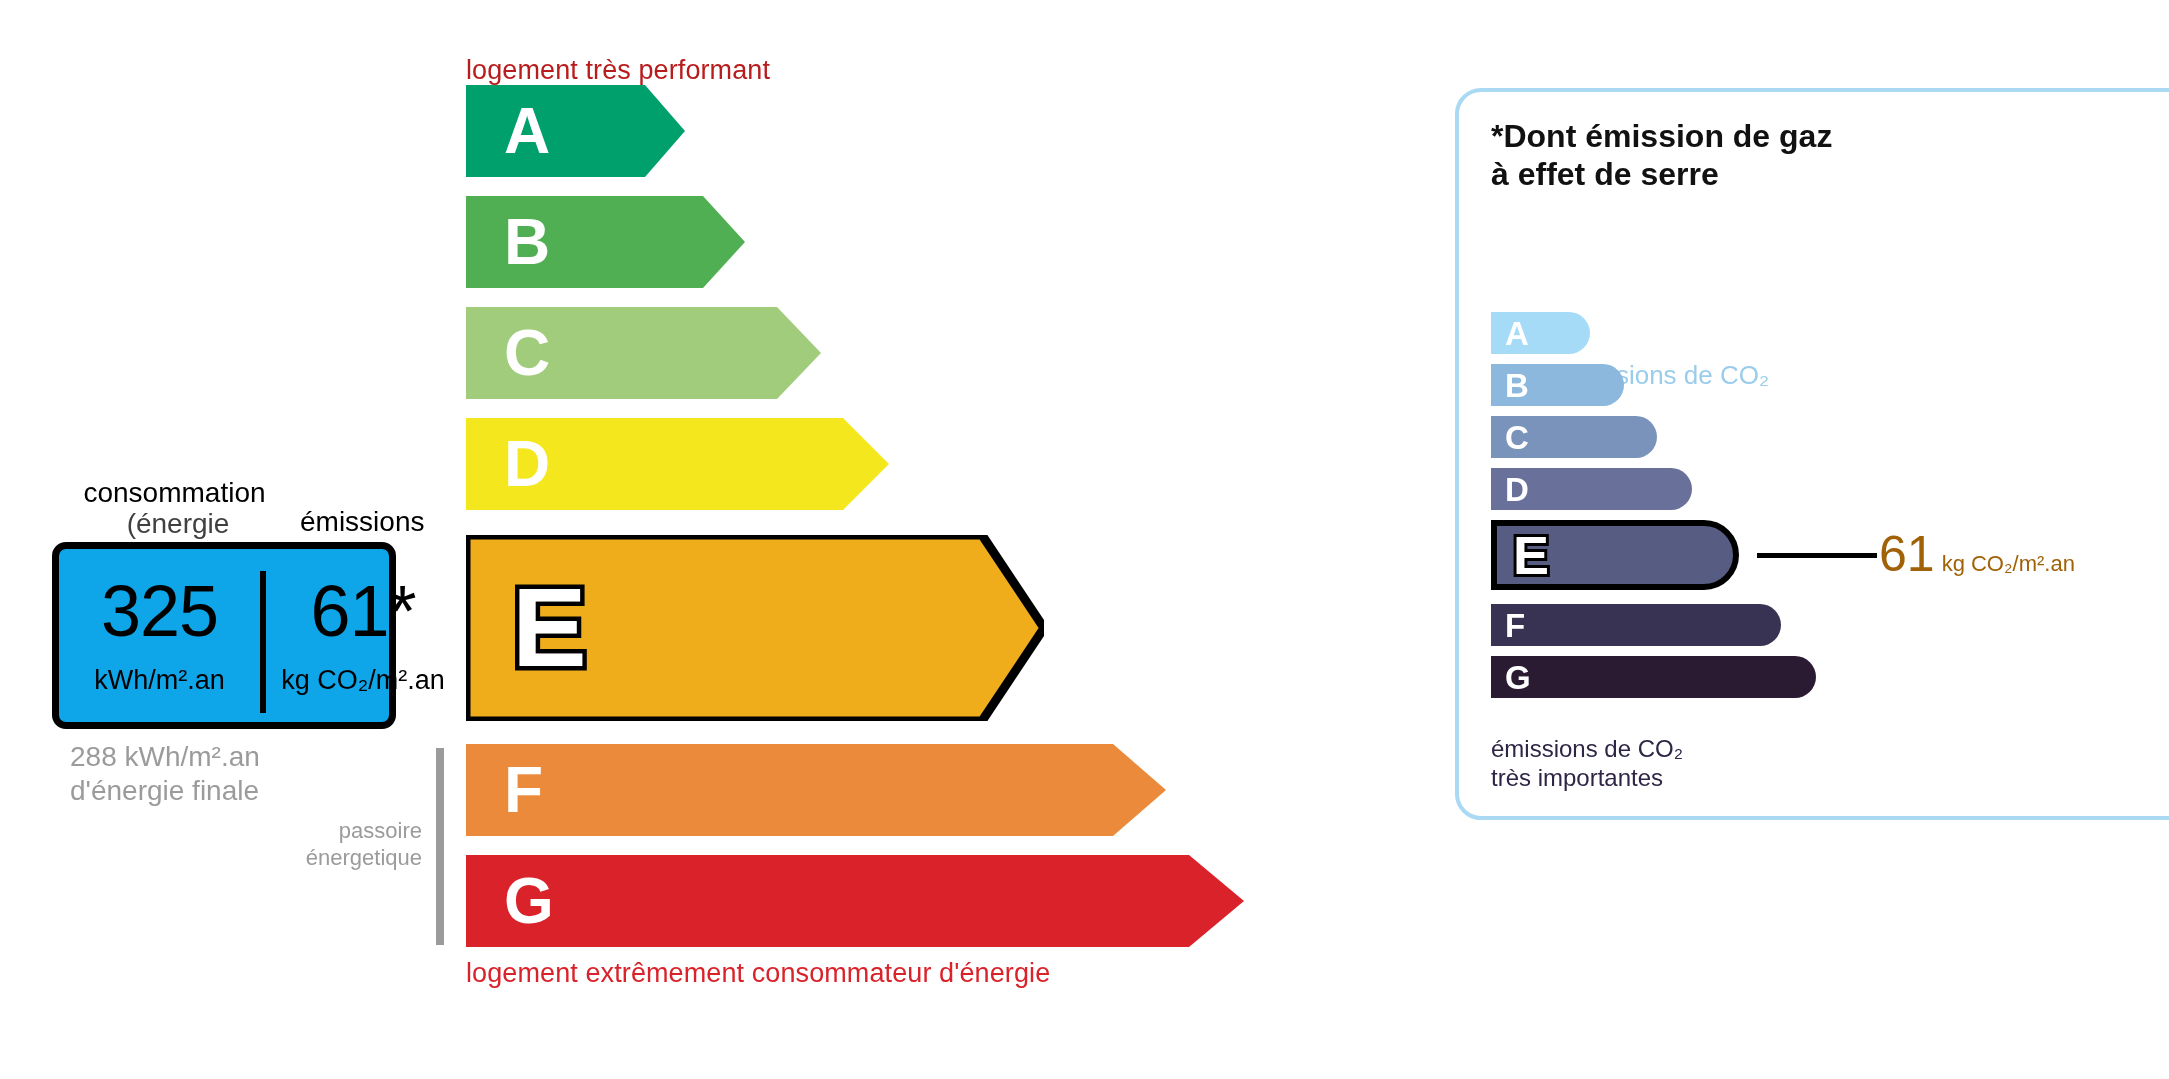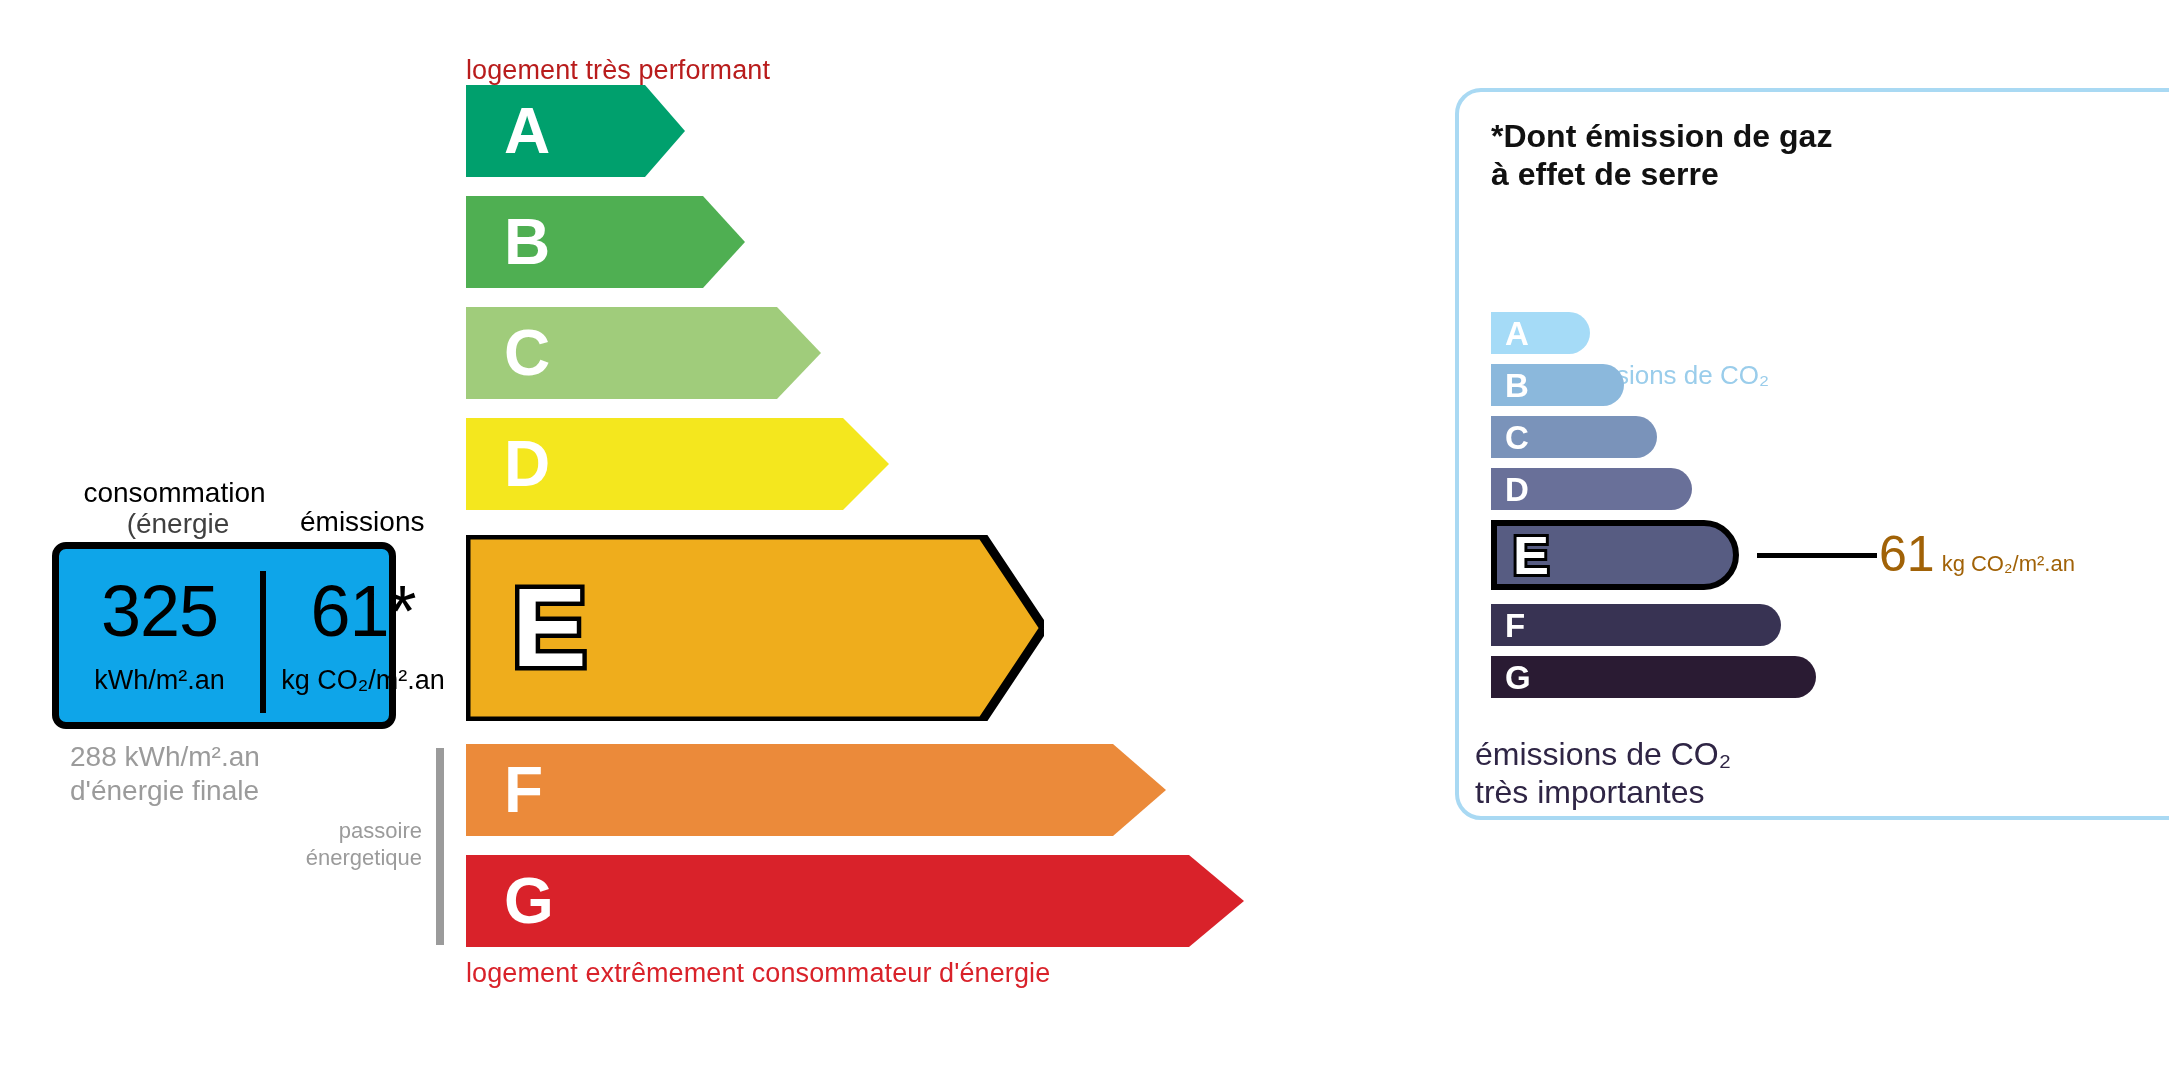--- a/index.html
+++ b/index.html
@@ -87,22 +87,22 @@
   }
   .co2-title{
     position:absolute;left:32px;top:26px;
     font-size:32px;font-weight:bold;color:#111;line-height:1.18;white-space:nowrap;
   }
   .co2-top-caption{
     position:absolute;left:32px;top:268px;
     font-size:26px;color:#9ACDEB;white-space:nowrap;
   }
   .co2-bottom-caption{
-    position:absolute;left:16px;top:643px;
-    font-size:32px;color:#2F2545;line-height:1.2;white-space:nowrap;
+    position:absolute;left:32px;top:643px;
+    font-size:24px;color:#2F2545;line-height:1.2;white-space:nowrap;
   }
   .co2-bar{
     position:absolute;left:32px;height:42px;border-radius:0 24px 24px 0;
   }
   .co2-bar .cl{
     position:absolute;left:14px;top:50%;transform:translateY(-50%);
     font-size:33px;font-weight:bold;color:#fff;line-height:1;
   }
   #co2-bar-E{
     height:70px;border:6px solid #000;border-radius:0 40px 40px 0;box-sizing:border-box;

